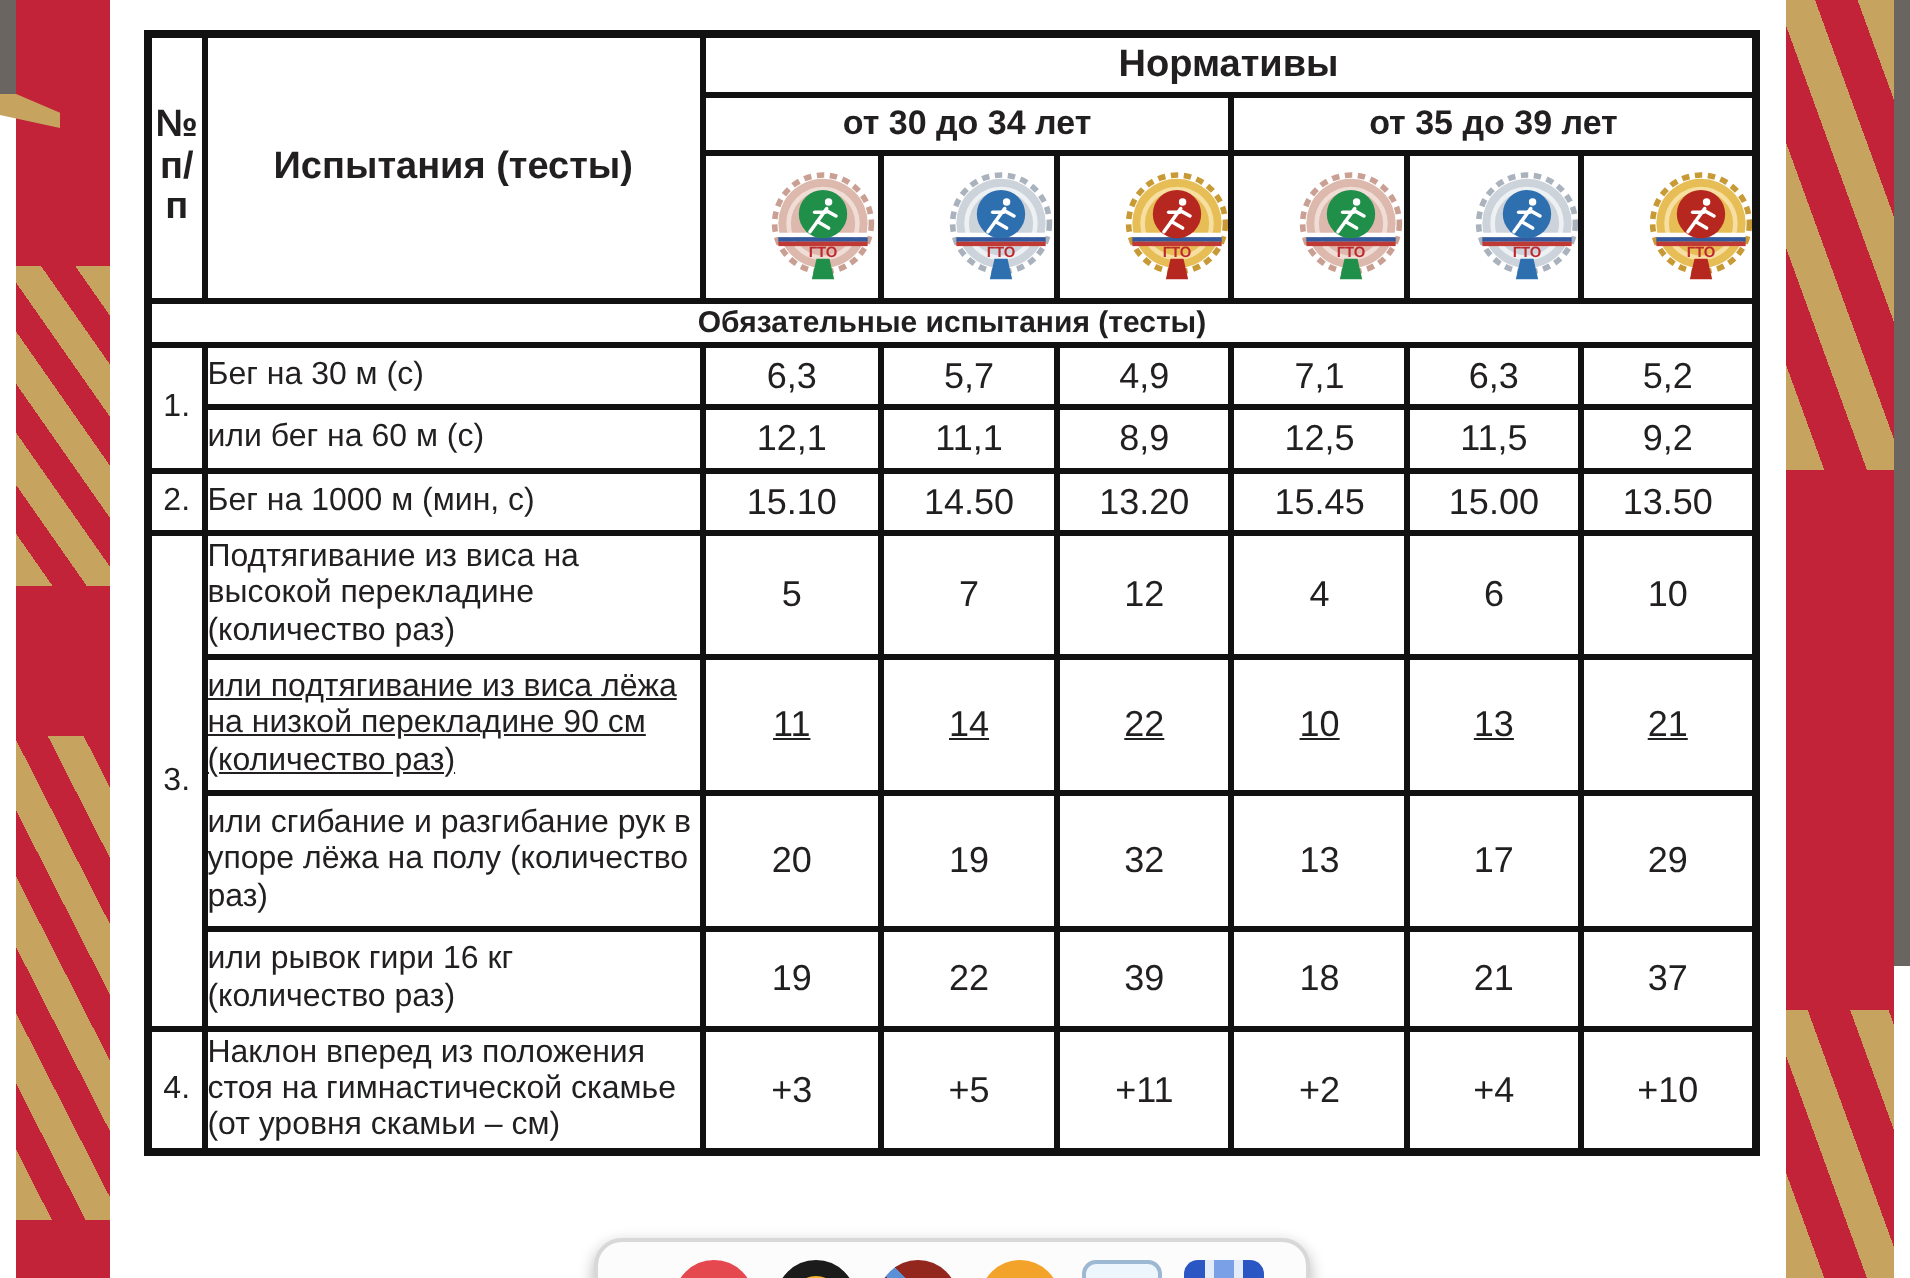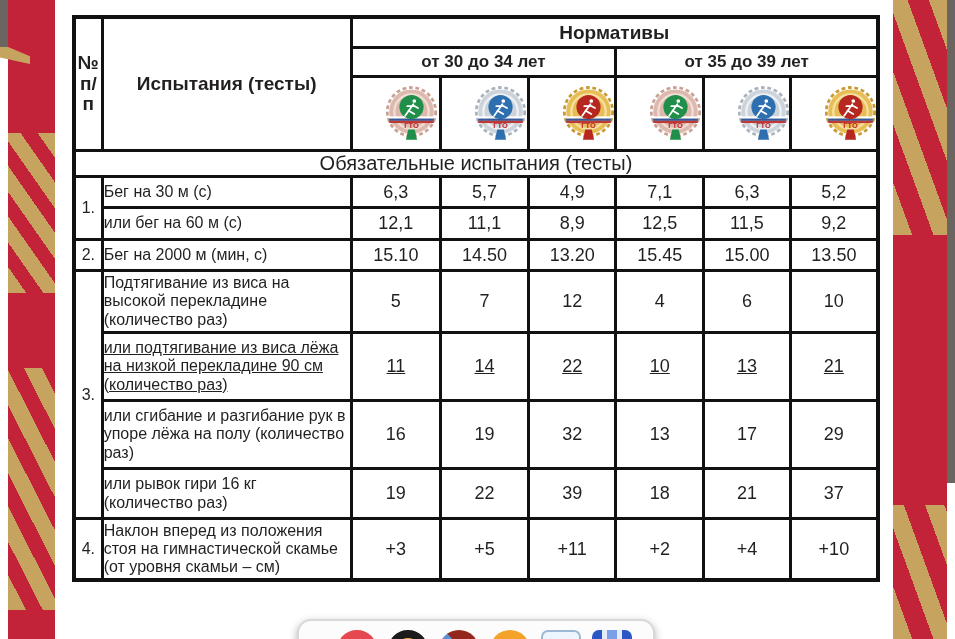--- a/index.html
+++ b/index.html
@@ -27,21 +27,21 @@
     background:#fff;
   }
   table.norms td{border:3px solid #111;vertical-align:middle;padding:0;overflow:hidden;}
   table.norms{border:4px solid #111;}
   .hdr{font-weight:bold;text-align:center;font-size:19px;}
   .num-hdr{white-space:pre-line;line-height:1.1;}
   tr.h1 td{height:27px;}
   tr.h2 td{height:26px;font-weight:bold;text-align:center;font-size:17px;}
   tr.badges-row td{height:71px;text-align:center;padding-left:30px;}
   tr.badges-row svg{display:block;margin:2px auto 0;}
-  tr.section-row td{height:19px;font-weight:normal;text-align:center;font-size:20px;}
+  tr.section-row td{height:19px;font-weight:bold;text-align:center;font-size:15px;}
   td.num-cell{text-align:center;font-size:16px;}
   td.name-cell{font-size:16px;line-height:1.13;padding:3px 4px 3px 8px;}
   td.val-cell{text-align:center;font-size:18px;}
   tr.r1 td{height:28px;} tr.r2 td{height:29px;} tr.r3 td{height:28px;}
   tr.r4 td{height:59px;} tr.r5 td{height:65px;text-decoration:underline;} tr.r6 td{height:65px;}
   tr.r7 td{height:47px;margin-left:17px;} tr.r8 td{height:58px;}
   
   .dock{
     position:absolute;left:297px;top:619px;width:358px;height:46px;background:#fcfcfc;
     border:2px solid #d8d8d8;border-radius:14px;box-shadow:0 3px 8px rgba(0,0,0,.3);
@@ -242,21 +242,21 @@
       <td class="name-cell">или бег на 60 м (с)</td>
       <td class="val-cell">12,1</td>
       <td class="val-cell">11,1</td>
       <td class="val-cell">8,9</td>
       <td class="val-cell">12,5</td>
       <td class="val-cell">11,5</td>
       <td class="val-cell">9,2</td>
     </tr>
     <tr class="r3">
       <td class="num-cell">2.</td>
-      <td class="name-cell">Бег на 2000 м (мин, с)</td>
+      <td class="name-cell">Бег на 1000 м (мин, с)</td>
       <td class="val-cell">15.10</td>
       <td class="val-cell">14.50</td>
       <td class="val-cell">13.20</td>
       <td class="val-cell">15.45</td>
       <td class="val-cell">15.00</td>
       <td class="val-cell">13.50</td>
     </tr>
     <tr class="r4">
       <td rowspan="4" class="num-cell">3.</td>
       <td class="name-cell">Подтягивание из виса на высокой перекладине (количество раз)</td>
@@ -271,21 +271,21 @@
       <td class="name-cell">или подтягивание из виса лёжа на низкой перекладине 90 см (количество раз)</td>
       <td class="val-cell">11</td>
       <td class="val-cell">14</td>
       <td class="val-cell">22</td>
       <td class="val-cell">10</td>
       <td class="val-cell">13</td>
       <td class="val-cell">21</td>
     </tr>
     <tr class="r6">
       <td class="name-cell">или сгибание и разгибание рук в упоре лёжа на полу (количество раз)</td>
-      <td class="val-cell">16</td>
+      <td class="val-cell">20</td>
       <td class="val-cell">19</td>
       <td class="val-cell">32</td>
       <td class="val-cell">13</td>
       <td class="val-cell">17</td>
       <td class="val-cell">29</td>
     </tr>
     <tr class="r7">
       <td class="name-cell">или рывок гири 16 кг (количество раз)</td>
       <td class="val-cell">19</td>
       <td class="val-cell">22</td>

